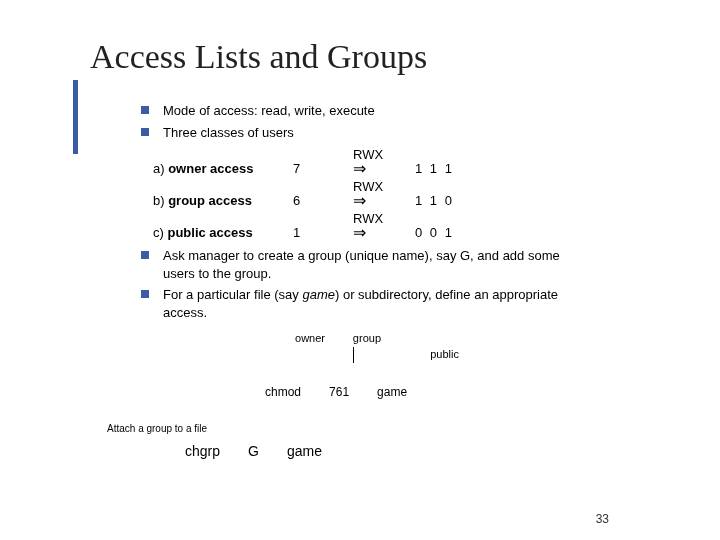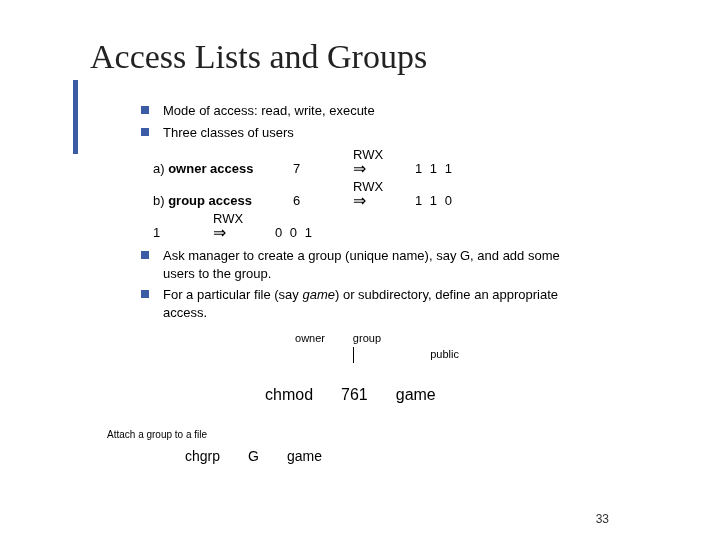--- a/index.html
+++ b/index.html
@@ -94,21 +94,21 @@
     position: absolute;
     left: 50%;
     top: 16px;
     width: 1px;
     height: 16px;
     background: #000;
   }
   .cmd-row {
     display: flex;
     margin-left: 160px;
-    font-size: 16px;
+    font-size: 12px;
     margin-top: 22px;
   }
   .cmd-row .c { margin-right: 28px; }
   .attach-label {
     margin-top: 22px;
     margin-left: 2px;
     font-size: 10px;
   }
   .chgrp-row {
     display: flex;
@@ -170,20 +170,23 @@
           </div>
         <div class="col-rwx">
             <span class="rwx">RWX</span>
             <span class="arr">⇒</span>
           </div>
         <div class="col-bits">
             <span>1 1 0</span>
           </div>
       </div>
       <div class="perm-row">
+        <div class="col-label">
+            <span><span>c) </span><span class="bold">public access</span></span>
+          </div>
         <div class="col-num">
             <span>1</span>
           </div>
         <div class="col-rwx">
             <span class="rwx">RWX</span>
             <span class="arr">⇒</span>
           </div>
         <div class="col-bits">
             <span>0 0 1</span>
           </div>

